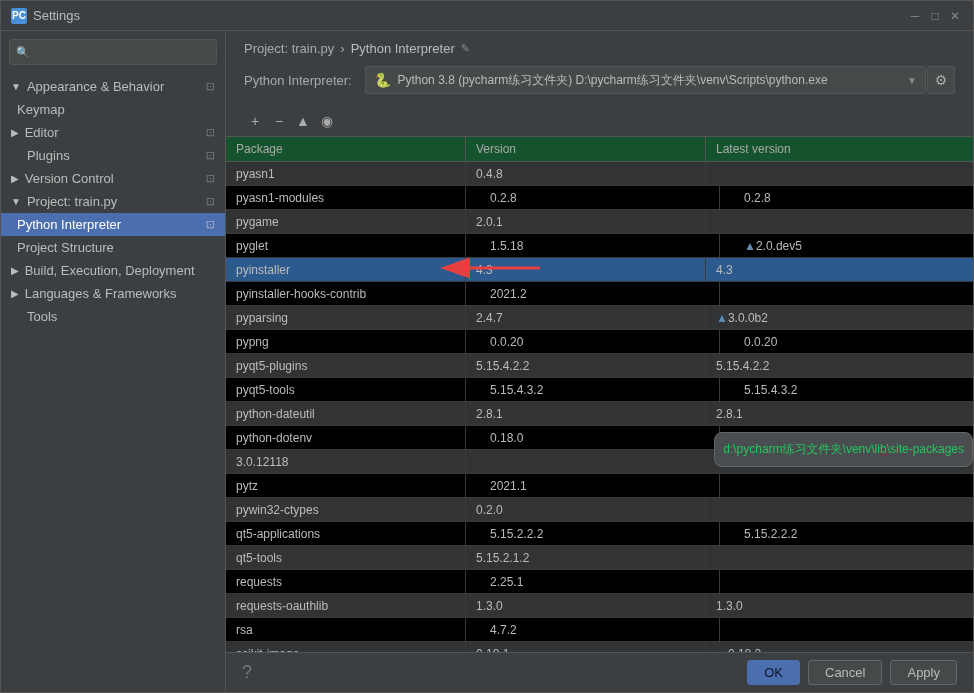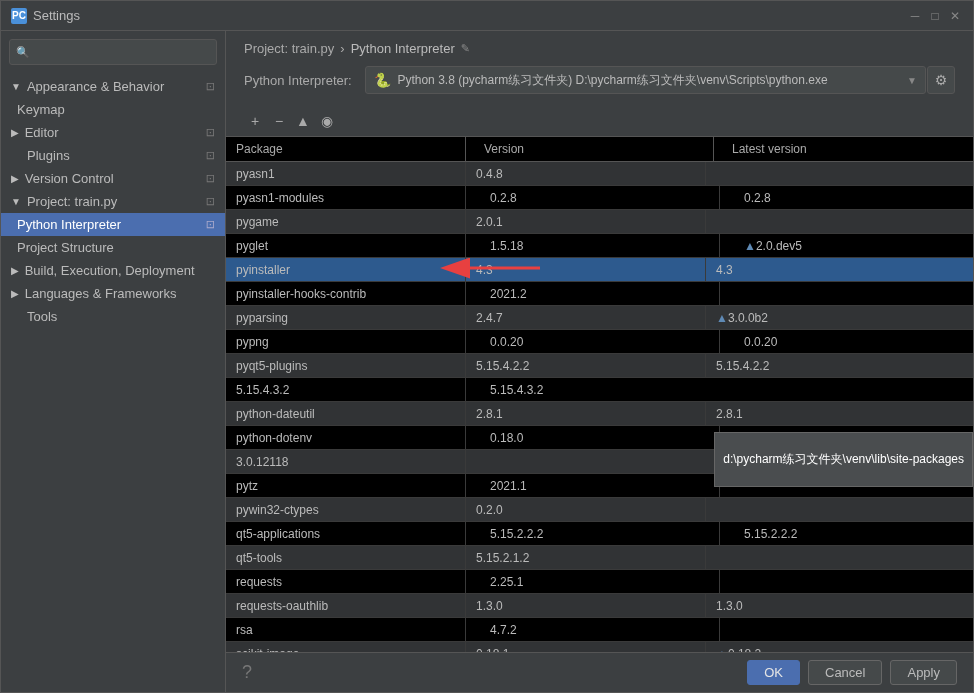--- a/index.html
+++ b/index.html
@@ -216,26 +216,25 @@
       font-size: 14px;
     }
     .packages-table {
       flex: 1;
       overflow-y: auto;
       background: #313335;
     }
     .table-header {
       display: grid;
       grid-template-columns: 240px 240px 1fr;
-      background: #000000;
+      background: #14532d;
       border-bottom: 1px solid #555;
       position: sticky;
       top: 0;
       z-index: 1;
-      gap: 8px;
     }
     .table-header .th {
       padding: 5px 10px;
       color: #aaa;
       font-size: 12px;
       border-right: 1px solid #555;
     }
     .table-header .th:last-child { border-right: none; }
     .table-row {
       display: grid;
@@ -269,36 +268,36 @@
     .footer-right { display: flex; gap: 8px; }
     .footer-btn {
       padding: 4px 16px;
       border-radius: 3px;
       font-size: 13px;
       cursor: pointer;
       border: 1px solid transparent;
     }
     .btn-primary {
       background: #4b6eaf;
-      color: #e5e5e5;
+      color: #0f172a;
       border-color: #4b6eaf;
     }
     .btn-secondary {
       background: #45494a;
       color: #bbbbbb;
       border-color: #666;
     }
     .tooltip-box {
       position: absolute;
       background: #4a4d4f;
       border: 1px solid #666;
-      color: #ffffff;
-      font-size: 12px;
-      padding: 18px 8px;
-      border-radius: 0;
+      color: #22c55e;
+      font-size: 12px;
+      padding: 8px 8px;
+      border-radius: 8px;
       z-index: 100;
       pointer-events: none;
       white-space: nowrap;
     }
     .packages-wrapper {
       position: relative;
       flex: 1;
       overflow: hidden;
       display: flex;
       flex-direction: column;
@@ -468,20 +467,21 @@
       <div class="td">pypng</div>
       <div class="td">0.0.20</div>
       <div class="td">0.0.20</div>
     </div>
               <div class="table-row">
       <div class="td">pyqt5-plugins</div>
       <div class="td">5.15.4.2.2</div>
       <div class="td">5.15.4.2.2</div>
     </div>
               <div class="table-row even">
+      <div class="td">pyqt5-tools</div>
       <div class="td">5.15.4.3.2</div>
       <div class="td">5.15.4.3.2</div>
     </div>
               <div class="table-row">
       <div class="td">python-dateutil</div>
       <div class="td">2.8.1</div>
       <div class="td">2.8.1</div>
     </div>
               <div class="table-row even">
       <div class="td">python-dotenv</div>

